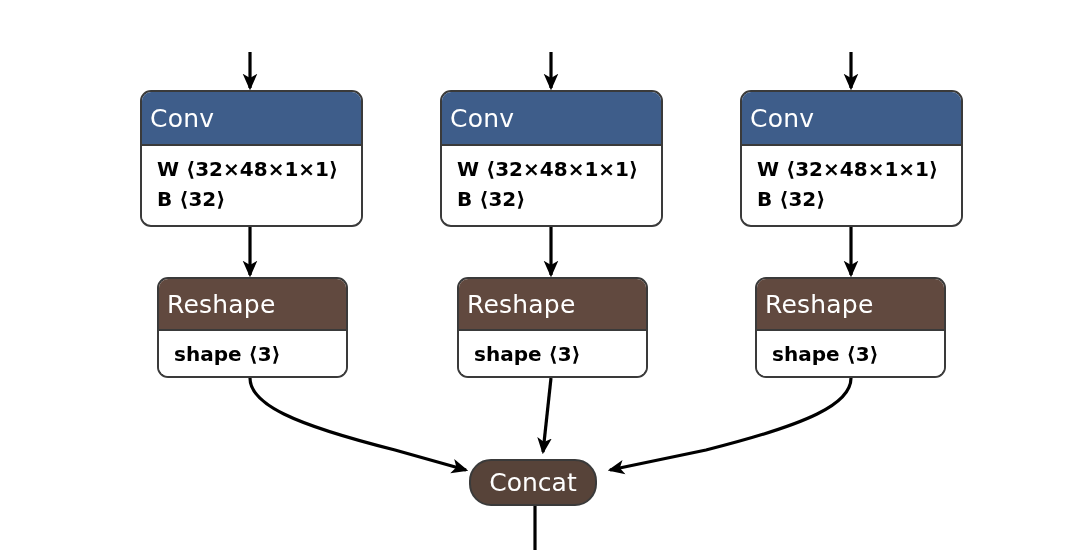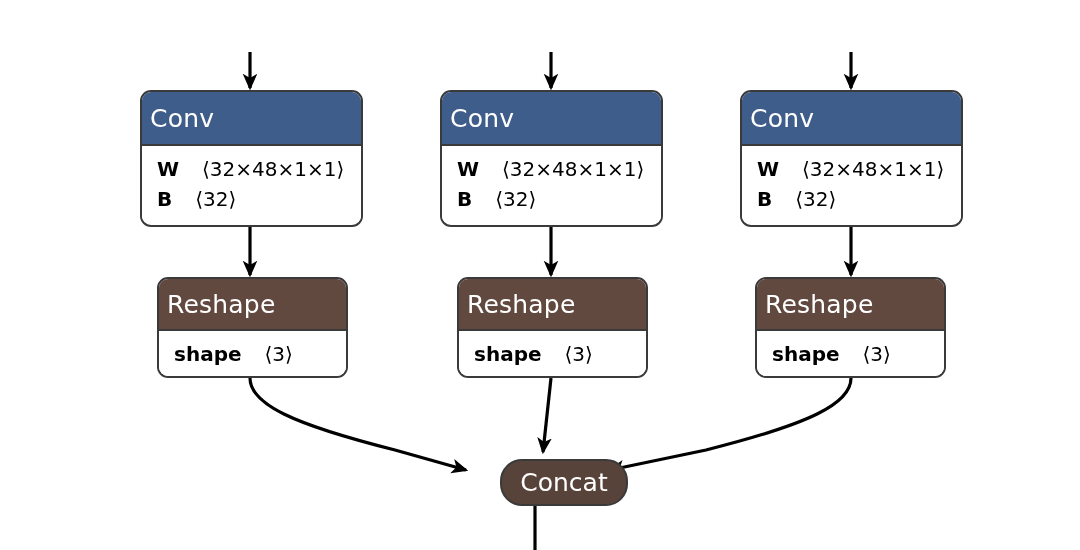--- a/index.html
+++ b/index.html
@@ -53,22 +53,22 @@
   .attr-row {
     font-size: 20px;
     line-height: 30px;
     color: #000000;
     white-space: nowrap;
   }
   .attr-key {
     font-weight: bold;
   }
   .attr-val {
-    font-weight: normal;
-    margin-left: 23px;
+    font-weight: bold;
+    margin-left: 7px;
   }
   .single-label {
     color: #ffffff;
     font-size: 25px;
     display: flex;
     align-items: center;
     justify-content: center;
     width: 100%;
     height: 100%;
   }
@@ -168,17 +168,17 @@
     <div class="node-header with-body" style="height:52px; background:#61493f;">
       <span>Reshape</span>
     </div>
     <div class="node-body">
       <div class="attr-row">
         <span class="attr-key">shape</span><span class="attr-val">⟨3⟩</span>
       </div>
     </div>
   </div>
 
-  <div class="node" style="left:500px; top:459px; width:128px; height:47px; background:#574339; border-radius:22px;">
+  <div class="node" style="left:469px; top:459px; width:128px; height:47px; background:#574339; border-radius:22px;">
     <span class="single-label">Concat</span>
   </div>
 
 </div>
 
 </body></html>

